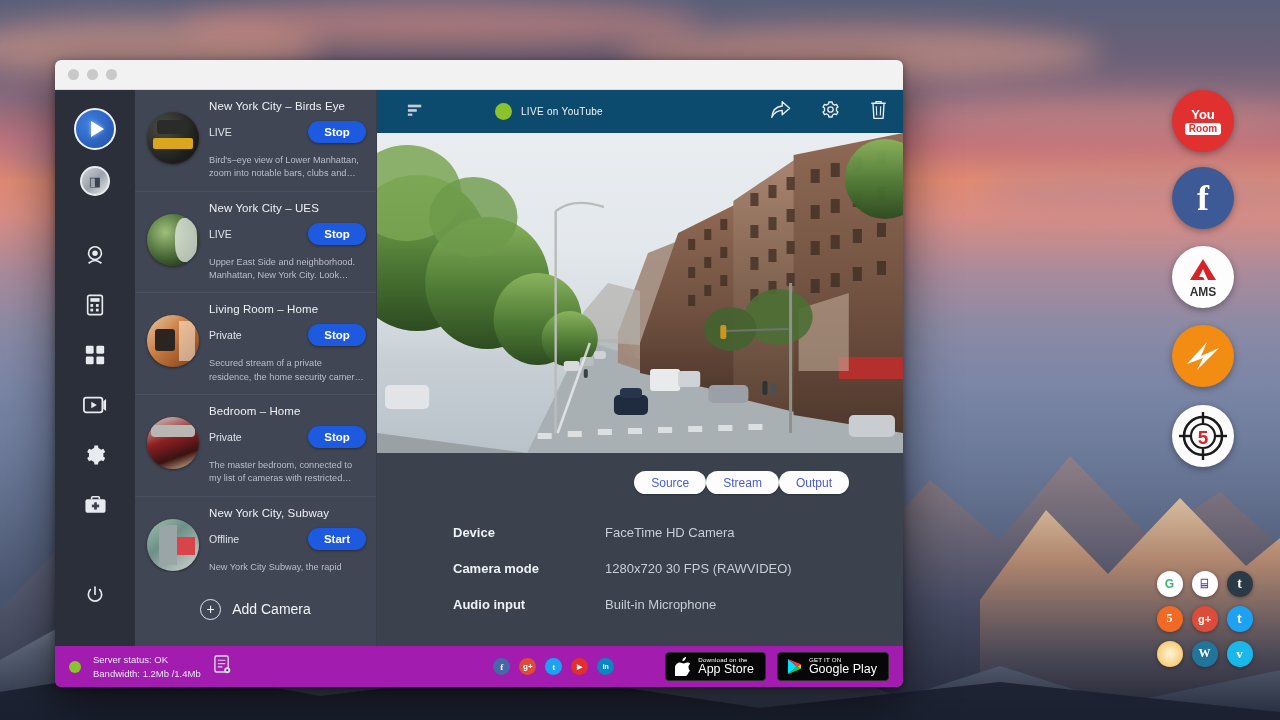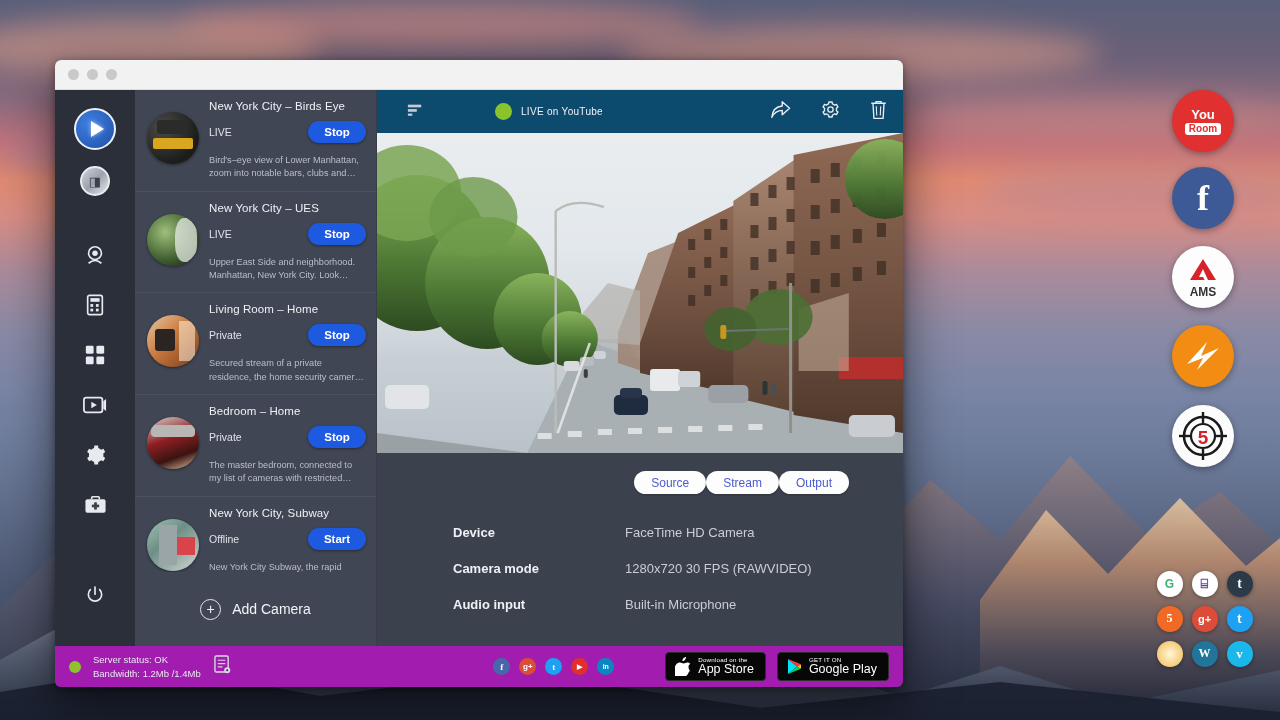--- a/index.html
+++ b/index.html
@@ -170,21 +170,21 @@
   #details { flex: 1; padding: 18px 28px 10px 76px; min-height: 0; }
   #pills { display: flex; justify-content: flex-end; padding-right: 26px; }
   .pill {
     background: #fdfdfd; color: #4a5bd0; border: none;
     border-radius: 12px; height: 23px; padding: 0 17px;
     font-size: 12px; font-family: "Liberation Sans", sans-serif;
     cursor: pointer; box-shadow: 0 1px 2px rgba(0,0,0,.25);
   }
   #fields { margin-top: 31px; }
   .field { display: flex; margin-bottom: 21px; }
-  .field .k { width: 172px; color: #eef1f5; font-size: 13px; font-weight: bold; }
+  .field .k { width: 152px; color: #eef1f5; font-size: 13px; font-weight: bold; }
   .field .v { color: #c8cdd6; font-size: 13px; }
 
   
   #footer {
     height: 41px; flex: none; background: #a21caf;
     display: flex; align-items: center; padding: 0 14px;
   }
   #srv { display: flex; align-items: center; gap: 12px; }
   #srv-dot { width: 12px; height: 12px; border-radius: 50%; background: #8ac42a; }
   #srv-lines { color: #e6e9ee; font-size: 9.5px; line-height: 1.45; }

